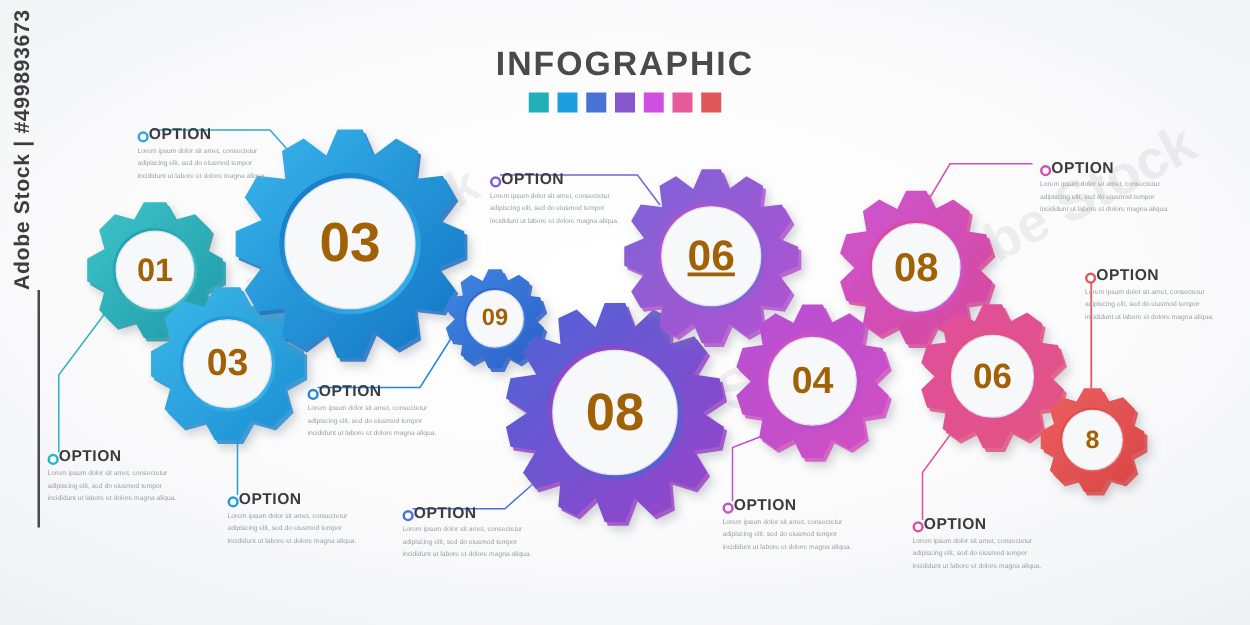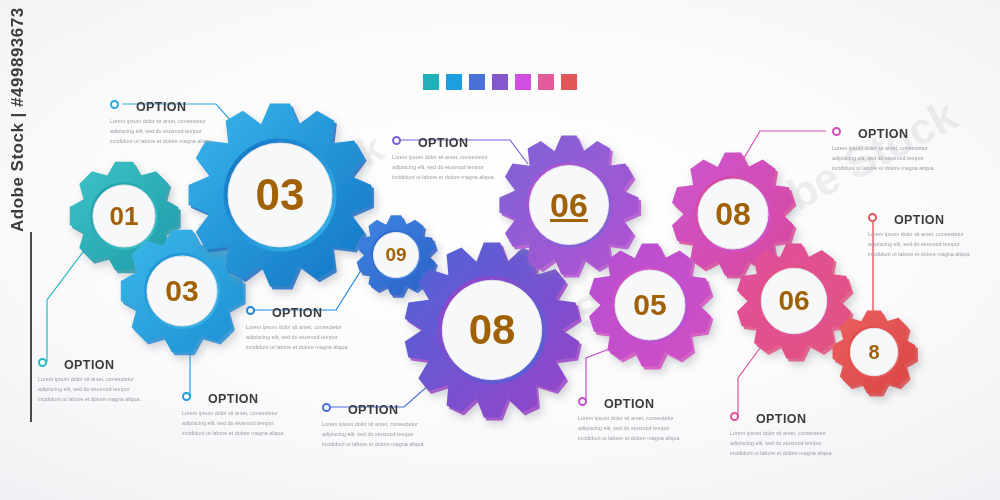--- a/index.html
+++ b/index.html
@@ -36,40 +36,41 @@
   .gear{position:absolute;}
   .gear svg{display:block;overflow:visible;}
   .gnum{
     position:absolute;left:0;top:0;width:100%;height:100%;
     display:flex;align-items:center;justify-content:center;
     font-weight:700;color:#a16207;pointer-events:none;
   }
 
   
   .callout{position:absolute;width:118px;}
-  .callout .hd{display:flex;align-items:flex-start;gap:17px;margin-bottom:2px;}
+  .callout .hd{display:flex;align-items:flex-end;gap:0;margin-bottom:2px;}
   .dot{
     width:9px;height:9px;border-radius:50%;border:2.4px solid #29b6c4;
     background:#fff;flex:0 0 auto;box-sizing:border-box;
   }
   .olabel{font-size:12.5px;font-weight:700;color:#3b3b3b;letter-spacing:.4px;}
   .obody{font-size:5.4px;line-height:1.85;color:#9aa0a8;width:112px;}
 </style>
 </head>
 <body>
 
 <div class="stage">
 
   <div class="wm-ghost" style="left:150px;top:180px;font-size:40px;transform:rotate(-28deg);">Adobe Stock</div>
   <div class="wm-ghost" style="left:430px;top:300px;font-size:44px;transform:rotate(-28deg);">Adobe Stock</div>
   <div class="wm-ghost" style="left:700px;top:150px;font-size:44px;transform:rotate(-28deg);">Adobe Stock</div>
 
   <div class="wm-bar"></div>
   <div class="wm-side">Adobe Stock | #499893673</div>
 
+  <div class="title">INFOGRAPHIC</div>
   <div class="swatches">
       <div class="sw" style="background: rgb(34, 176, 184);"></div>
       <div class="sw" style="background: rgb(27, 159, 224);"></div>
       <div class="sw" style="background: rgb(74, 114, 214);"></div>
       <div class="sw" style="background: rgb(132, 87, 205);"></div>
       <div class="sw" style="background: rgb(209, 79, 224);"></div>
       <div class="sw" style="background: rgb(228, 90, 155);"></div>
       <div class="sw" style="background: rgb(224, 87, 87);"></div>
     </div>
 
@@ -263,21 +264,21 @@
       </filter>
     </defs>
     <g filter="url(#gs6)">
       <path d="M65.27 34.12 L72.42 19.53 L88.58 19.53 L95.73 34.12 L95.73 34.12 L110.10 26.52 L123.17 36.02 L120.38 52.03 L120.38 52.03 L136.47 54.32 L141.46 69.69 L129.79 81.00 L129.79 81.00 L141.46 92.31 L136.47 107.68 L120.38 109.97 L120.38 109.97 L123.17 125.98 L110.10 135.48 L95.73 127.88 L95.73 127.88 L88.58 142.47 L72.42 142.47 L65.27 127.88 L65.27 127.88 L50.90 135.48 L37.83 125.98 L40.62 109.97 L40.62 109.97 L24.53 107.68 L19.54 92.31 L31.21 81.00 L31.21 81.00 L19.54 69.69 L24.53 54.32 L40.62 52.03 L40.62 52.03 L37.83 36.02 L50.90 26.52 L65.27 34.12 Z" fill="#d24fc2" opacity="0.85"></path>
       <path d="M62.77 31.12 L69.92 16.53 L86.08 16.53 L93.23 31.12 L93.23 31.12 L107.60 23.52 L120.67 33.02 L117.88 49.03 L117.88 49.03 L133.97 51.32 L138.96 66.69 L127.29 78.00 L127.29 78.00 L138.96 89.31 L133.97 104.68 L117.88 106.97 L117.88 106.97 L120.67 122.98 L107.60 132.48 L93.23 124.88 L93.23 124.88 L86.08 139.47 L69.92 139.47 L62.77 124.88 L62.77 124.88 L48.40 132.48 L35.33 122.98 L38.12 106.97 L38.12 106.97 L22.03 104.68 L17.04 89.31 L28.71 78.00 L28.71 78.00 L17.04 66.69 L22.03 51.32 L38.12 49.03 L38.12 49.03 L35.33 33.02 L48.40 23.52 L62.77 31.12 Z" fill="url(#gg6)"></path>
     </g>
     <circle cx="78" cy="78" r="38.13" fill="url(#gg6d)"></circle>
     <circle cx="78" cy="78" r="35.029999999999994" fill="#f7f8f9"></circle>
     <circle cx="78" cy="78" r="35.029999999999994" fill="none" stroke="#e2e4e8" stroke-width="1"></circle>
   </svg>
-        <div class="gnum" style="font-size: 30px;">05</div>
+        <div class="gnum" style="font-size: 30px;">04</div>
       </div>
       <div class="gear" style="left: 655px; top: 136px; width: 156px; height: 156px;">
   <svg width="156" height="156" viewBox="0 0 156 156">
     <defs>
       <linearGradient id="gg7" x1="0%" y1="0%" x2="100%" y2="100%">
         <stop offset="0%" stop-color="#cc55d2"></stop>
         <stop offset="100%" stop-color="#d8489a"></stop>
       </linearGradient>
       <linearGradient id="gg7d" x1="0%" y1="0%" x2="100%" y2="100%">
         <stop offset="0%" stop-color="#d8489a"></stop>

